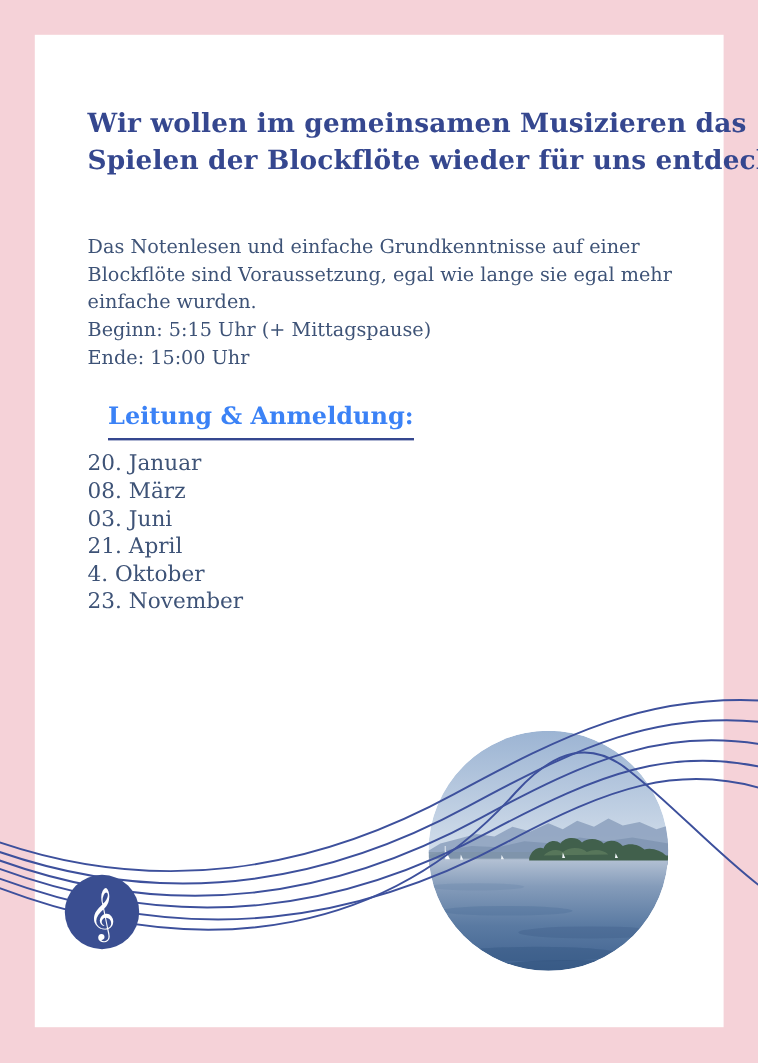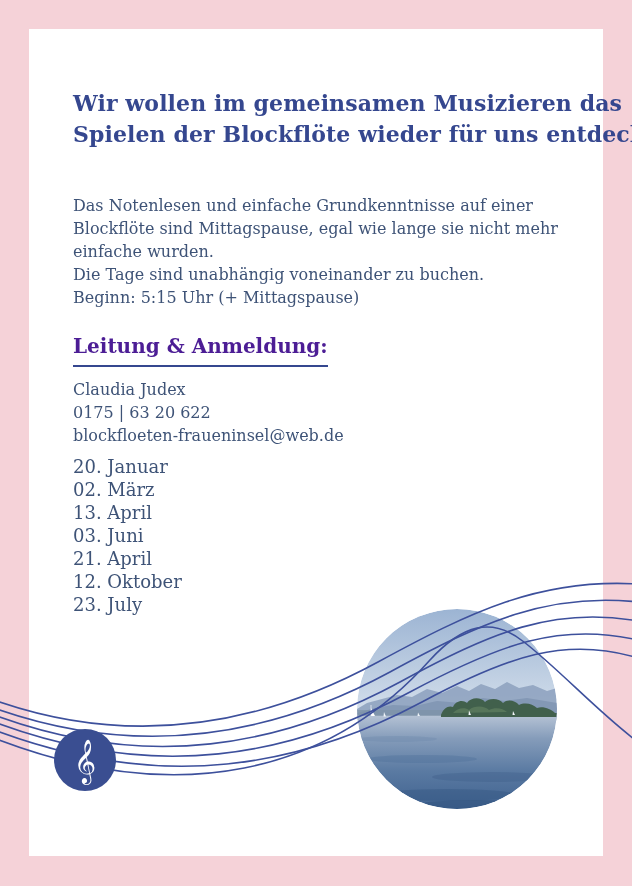--- a/index.html
+++ b/index.html
@@ -25,26 +25,26 @@
     letter-spacing:.1px;
   }
   .main-heading .hline{display:block;white-space:nowrap;}
   .body-text{
     font-size:16px;line-height:23px;
     color:#3e5377;
     margin-top:44px;
   }
   .body-text .bline{display:block;white-space:nowrap;}
   .section-heading{
-    margin:26px 0 0 0;
+    margin:26px 0 0 17px;
     display:block;
     font-family:"DejaVu Serif", serif;
     font-weight:700;
     font-size:20px;line-height:22px;
-    color:#4c1d95;
+    color:#3b82f6;
   }
   .section-heading .underlined{
     display:inline-block;
     padding-bottom:8px;
     border-bottom:2px solid #35478f;
     white-space:nowrap;
   }
   .contact{margin-top:11px;font-size:16px;line-height:23px;color:#3e5377;}
   .dates{margin-top:8px;font-size:18px;line-height:23px;color:#3e5377;}
   .contact div,.dates div{white-space:nowrap;}
@@ -75,45 +75,39 @@
   <div class="panel">
     <div class="content">
 
       <h1 class="main-heading">
         <span class="hline">Wir wollen im gemeinsamen Musizieren das</span>
         <span class="hline">Spielen der Blockflöte wieder für uns entdecken!</span>
       </h1>
 
       <div class="body-text">
         <span class="bline">Das Notenlesen und einfache Grundkenntnisse auf einer</span>
-        <span class="bline">Blockflöte sind Mittagspause, egal wie lange sie nicht mehr</span>
+        <span class="bline">Blockflöte sind Voraussetzung, egal wie lange sie egal mehr</span>
         <span class="bline">einfache wurden.</span>
-        <span class="bline">Die Tage sind unabhängig voneinander zu buchen.</span>
         <span class="bline">Beginn: 5:15 Uhr (+ Mittagspause)</span>
+        <span class="bline">Ende: 15:00 Uhr</span>
       </div>
 
       <h2 class="section-heading">
         <span class="underlined">Leitung &amp; Anmeldung:</span>
       </h2>
 
-      <div class="contact">
-        <div>Claudia Judex</div>
-        <div>0175 | 63 20 622</div>
-        <div>blockfloeten-fraueninsel@web.de</div>
-      </div>
 
 
       <div class="dates">
         <div>20. Januar</div>
-        <div>02. März</div>
-        <div>13. April</div>
+        <div>08. März</div>
         <div>03. Juni</div>
         <div>21. April</div>
-        <div>12. Oktober</div>
-        <div>23. July</div>
+        <div>4. Oktober</div>
+        <div>23. November</div>
       </div>
 
     </div>
   </div>
 
   <div class="photo">
     <svg width="200" height="200" viewBox="0 0 200 200">
       <defs>
         <linearGradient id="sky" x1="0" y1="0" x2="0" y2="1">
           <stop offset="0" stop-color="#9cb4d3"></stop>

